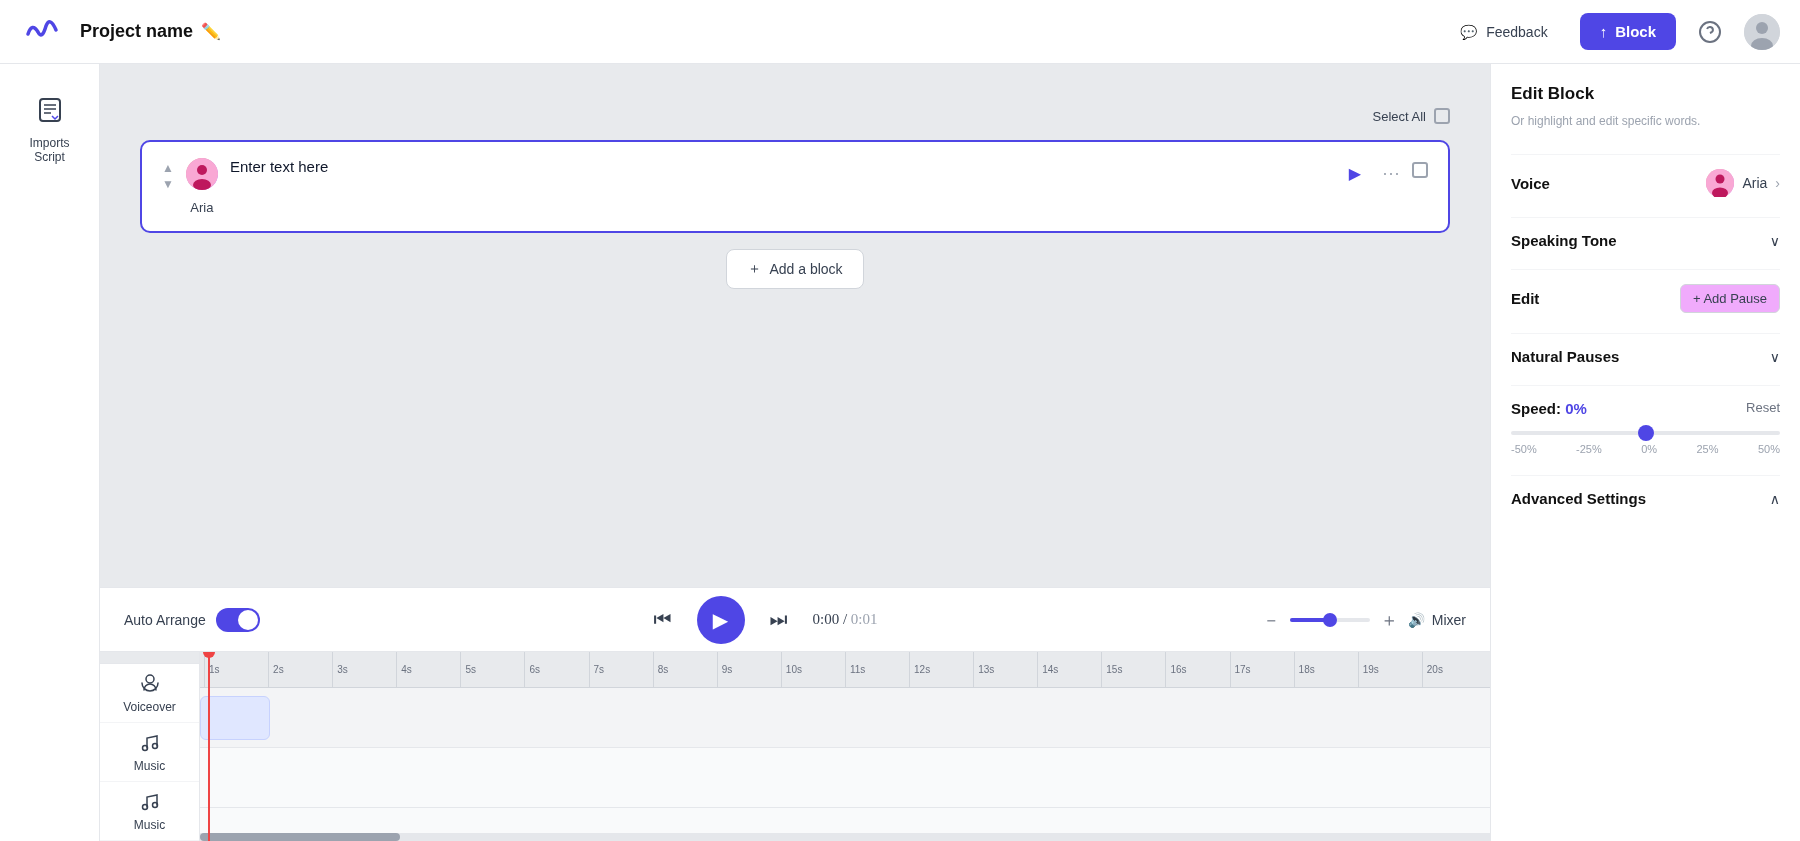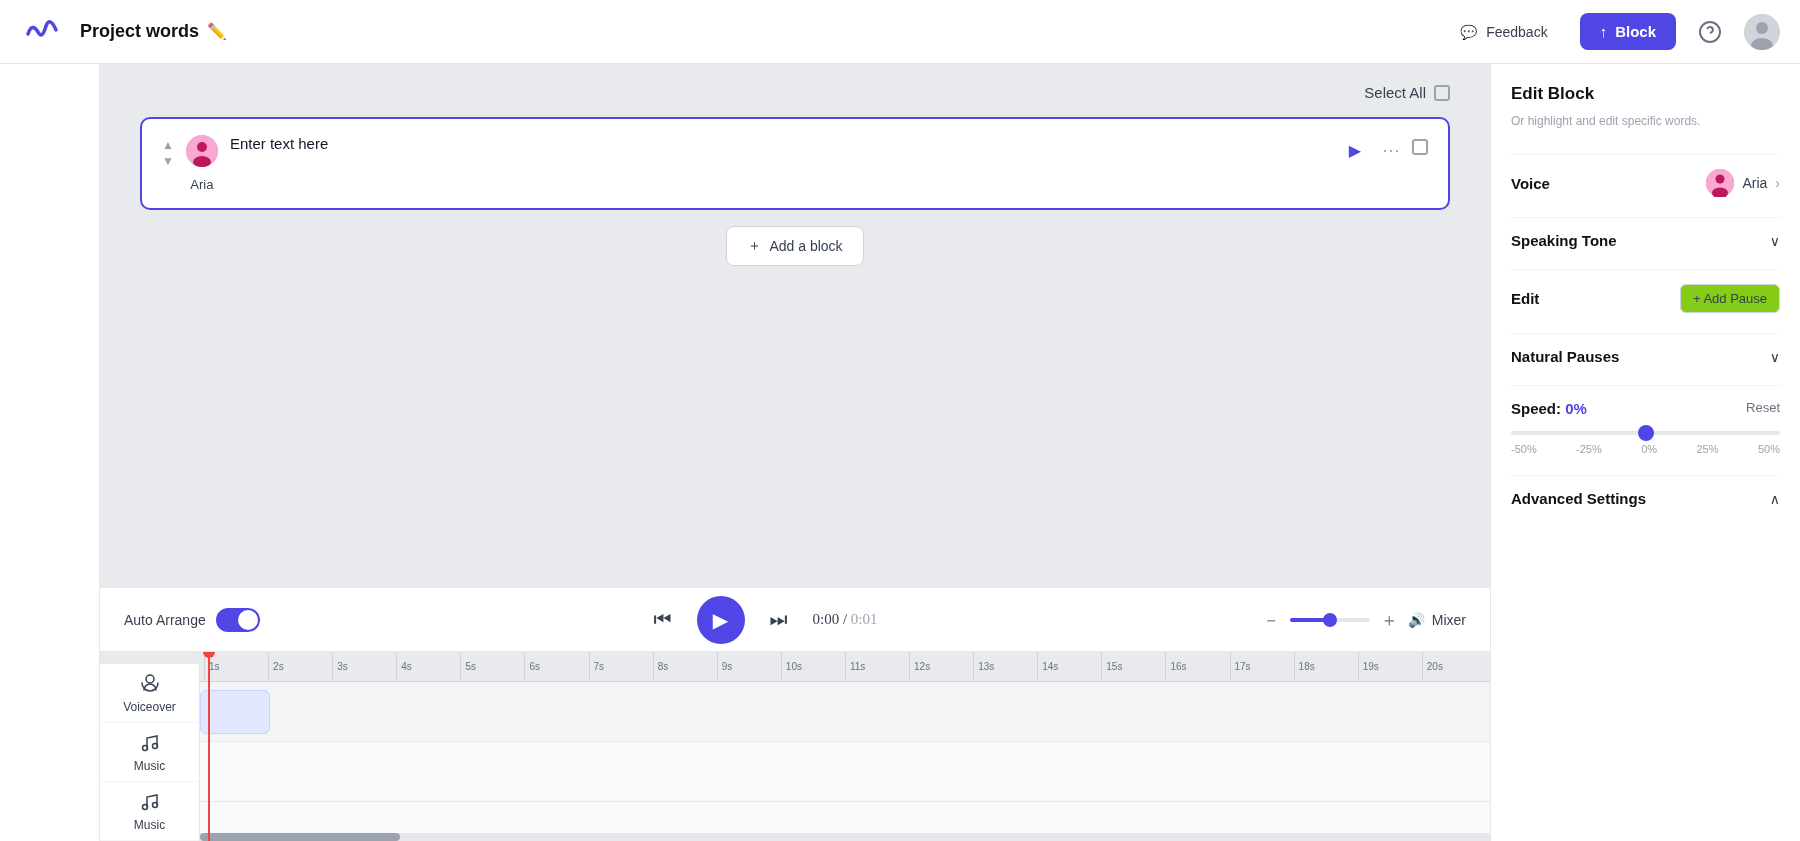--- a/index.html
+++ b/index.html
@@ -133,25 +133,26 @@
       display: flex;
       justify-content: flex-end;
       align-items: center;
       gap: 10px;
       margin-bottom: 16px;
     }
     .select-all-btn {
       display: flex;
       align-items: center;
       gap: 8px;
-      font-size: 15px;
+      font-size: 13px;
       color: #374151;
       cursor: pointer;
       background: none;
       border: none;
+      margin-top: 24px;
     }
     .select-all-checkbox {
       width: 16px; height: 16px;
       border: 2px solid #9ca3af;
       border-radius: 3px;
     }
 
     
     .script-block {
       background: #fff;
@@ -381,21 +382,21 @@
       color: #374151;
       cursor: pointer;
     }
 
     .timeline-tracks {
       flex: 1;
       position: relative;
       overflow: hidden;
     }
     .timeline-ruler {
-      height: 30px;
+      height: 36px;
       background: #e8eaed;
       border-bottom: 1px solid #d1d5db;
       display: flex;
       align-items: center;
       padding: 0 4px;
       position: relative;
     }
     .ruler-marks {
       display: flex;
       width: 100%;
@@ -526,21 +527,21 @@
       cursor: pointer;
     }
     .collapse-icon { color: #374151; font-size: 14px; }
     .add-pause-btn {
       display: flex;
       align-items: center;
       gap: 4px;
       padding: 6px 12px;
       border: 1px solid #d1d5db;
       border-radius: 6px;
-      background: #84cc16;
+      background: #f0abfc;
       color: #374151;
       font-size: 13px;
       cursor: pointer;
     }
     .speed-section {
       padding: 14px 0;
       border-top: 1px solid #f3f4f6;
     }
     .speed-header {
       display: flex;
@@ -591,21 +592,21 @@
 </head>
 <body>
 
 <div class="header">
   <div class="logo">
     <svg viewBox="0 0 36 36" fill="none">
       <path d="M4 20 Q8 8 14 18 Q18 26 22 12 Q26 2 32 16" stroke="#4f46e5" stroke-width="3.5" stroke-linecap="round" fill="none"></path>
     </svg>
   </div>
   <div class="project-name-area">
-    <span class="project-name">Project words</span>
+    <span class="project-name">Project name</span>
     <span class="edit-icon">✏️</span>
   </div>
   <div class="header-actions">
     <button class="feedback-btn">
       <span>💬</span>
       <span>Feedback</span>
     </button>
     <button class="export-btn">
       <span>↑</span>
       <span>Block</span>
@@ -623,20 +624,32 @@
           <circle cx="18" cy="14" r="6" fill="#9ca3af"></circle>
           <ellipse cx="18" cy="32" rx="11" ry="8" fill="#9ca3af"></ellipse>
         </svg>
     </div>
   </div>
 </div>
 
 <div class="main-layout">
 
   <div class="left-sidebar">
+    <div class="sidebar-item">
+      <span style="font-size:22px;">
+        <svg width="28" height="28" viewBox="0 0 28 28" fill="none">
+          <rect x="4" y="3" width="20" height="22" rx="3" stroke="#374151" stroke-width="2"></rect>
+          <line x1="8" y1="9" x2="20" y2="9" stroke="#374151" stroke-width="1.5"></line>
+          <line x1="8" y1="13" x2="20" y2="13" stroke="#374151" stroke-width="1.5"></line>
+          <line x1="8" y1="17" x2="15" y2="17" stroke="#374151" stroke-width="1.5"></line>
+          <path d="M16 20 L19 23 L22 20" stroke="#4f46e5" stroke-width="1.5" fill="none"></path>
+        </svg>
+      </span>
+      <span class="sidebar-item-label">Imports Script</span>
+    </div>
   </div>
 
   <div class="content-area">
 
     <div class="script-editor">
       <div class="script-toolbar">
         <button class="select-all-btn">
           <span>Select All</span>
           <div class="select-all-checkbox"></div>
         </button>

